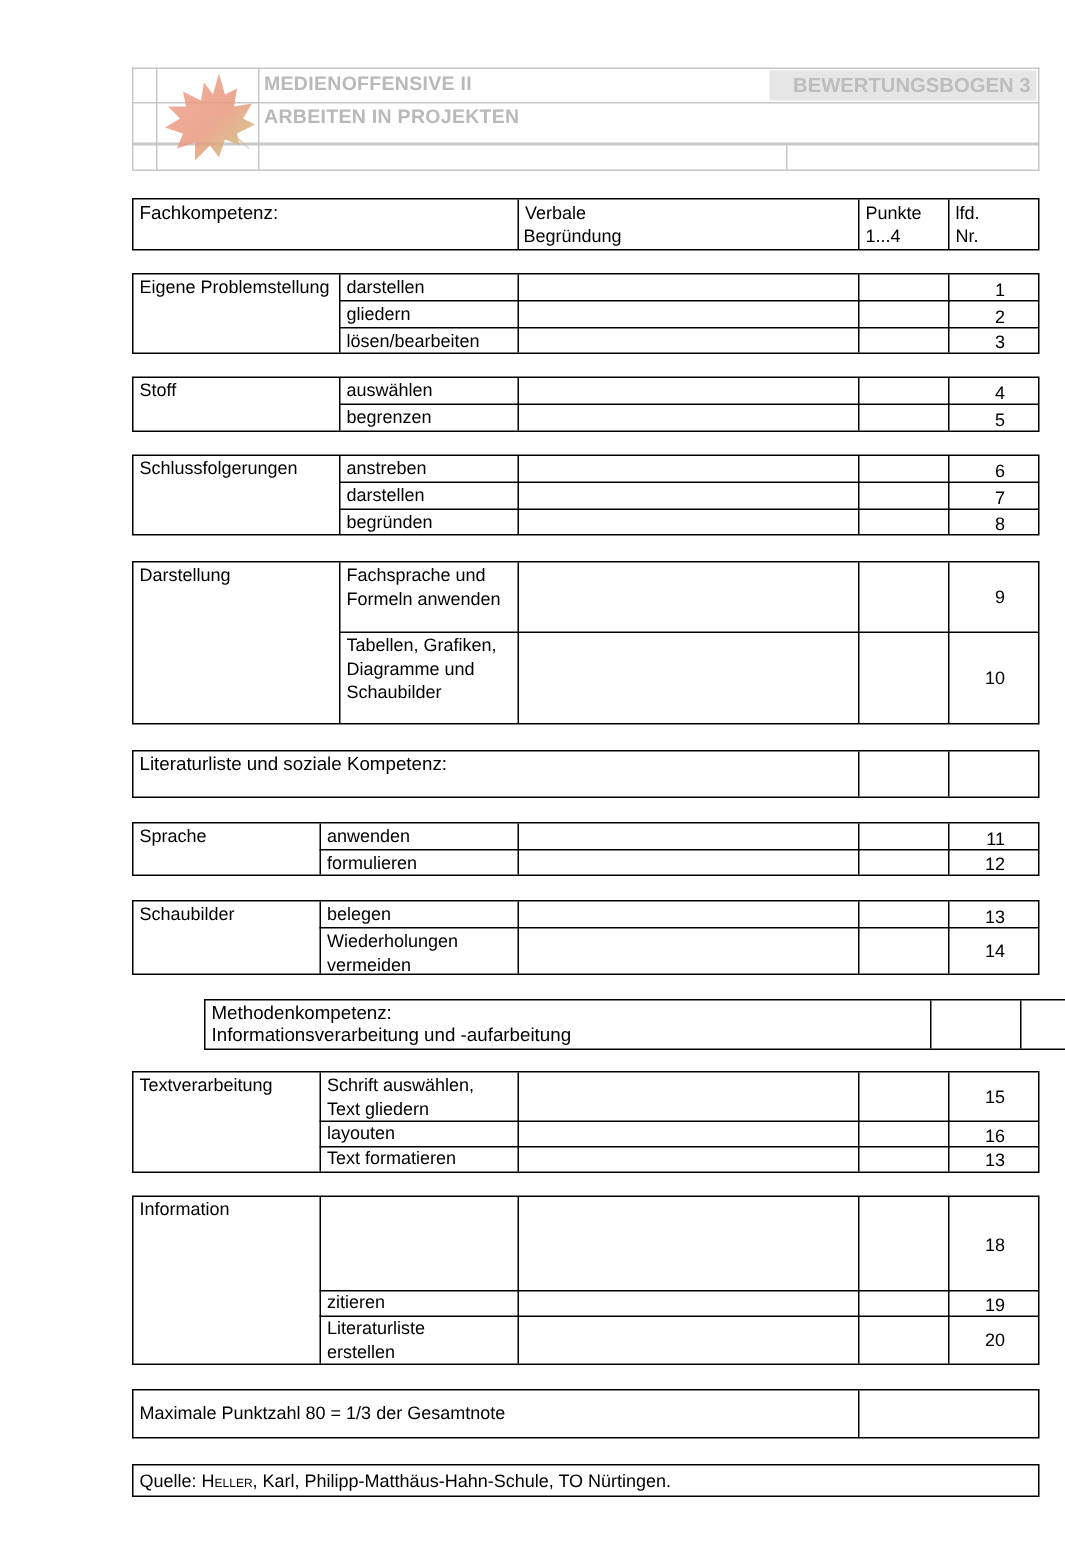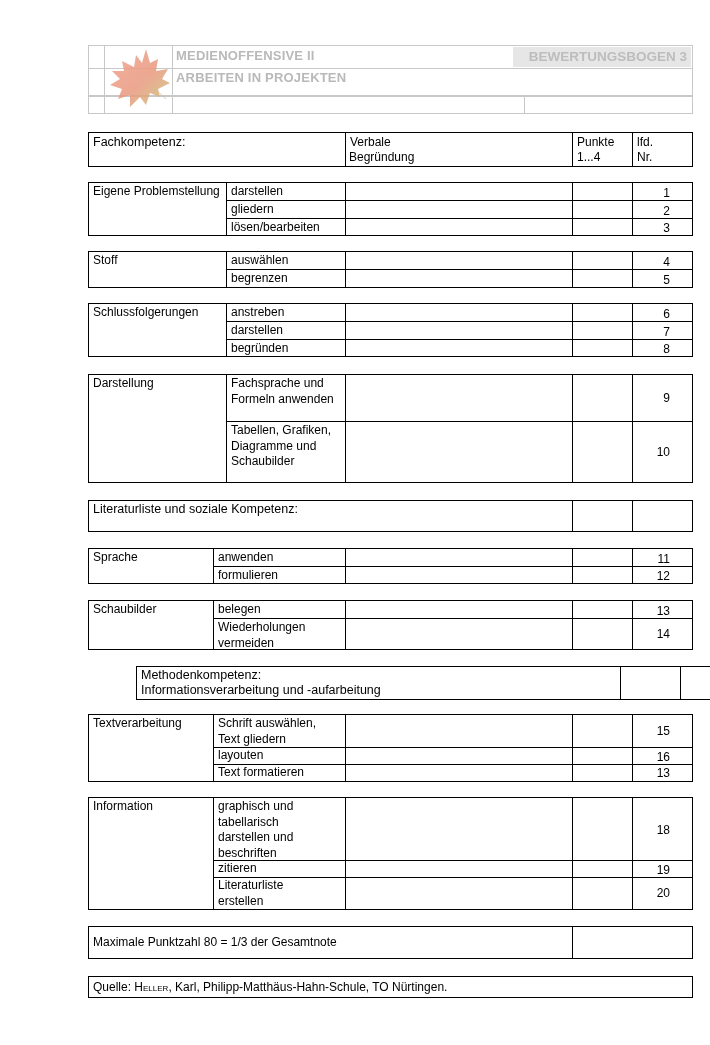--- a/index.html
+++ b/index.html
@@ -220,21 +220,20 @@
 </div>
 
 <div class="blk" style="top:797px;height:113px;">
   <div class="vline" style="left:124px;"></div>
   <div class="vline" style="left:256px;"></div>
   <div class="vline" style="left:483px;"></div>
   <div class="vline" style="left:543px;"></div>
   <div class="hline" style="left:124px;right:0;top:62px;"></div>
   <div class="hline" style="left:124px;right:0;top:79px;"></div>
   <div class="cell" style="left:0;top:0;">Information</div>
-  <div class="cell" style="left:125px;top:0;width:118px;">graphisch und tabellarisch darstellen und beschriften</div>
   <div class="cell" style="left:125px;top:62px;">zitieren</div>
   <div class="cell" style="left:125px;top:79px;width:120px;">Literaturliste erstellen</div>
   <div class="cell" style="left:257px;top:0;width:226px;height:62px;"></div>
   <div class="cell" style="left:257px;top:63px;width:226px;height:16px;"></div>
   <div class="cell" style="left:257px;top:80px;width:226px;height:31px;"></div>
   <div class="cell" style="left:484px;top:0;width:59px;height:62px;"></div>
   <div class="cell" style="left:484px;top:63px;width:59px;height:16px;"></div>
   <div class="cell" style="left:484px;top:80px;width:59px;height:31px;"></div>
   <div class="cell num" style="left:544px;top:24px;width:60px;">18</div>
   <div class="cell num" style="left:544px;top:64px;width:60px;">19</div>

